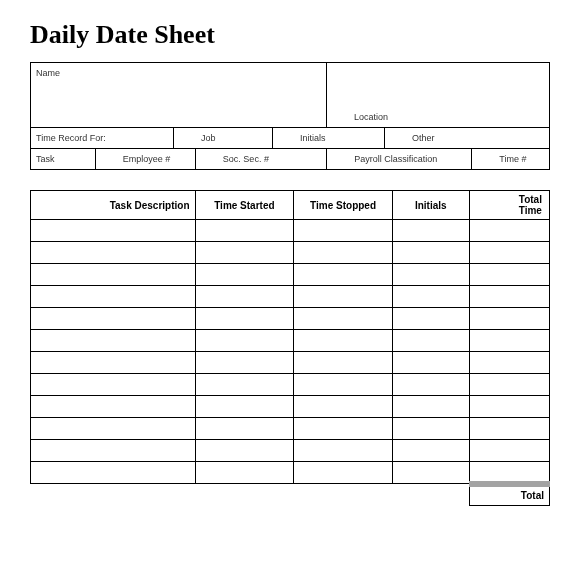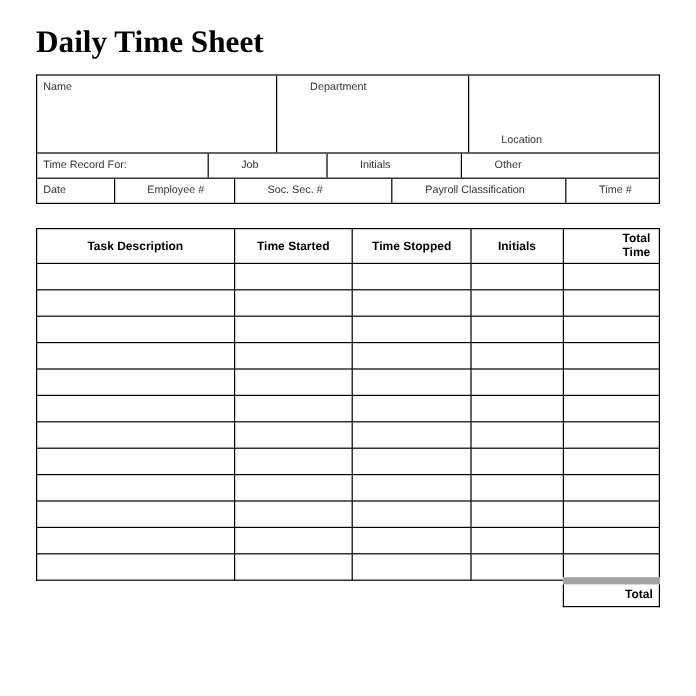--- a/index.html
+++ b/index.html
@@ -70,49 +70,46 @@
     .task-table th, .task-table td {
       border: 1px solid #000;
       padding: 3px 5px;
       text-align: center;
       font-size: 10px;
     }
     .task-table th {
       font-weight: bold;
       font-size: 10px;
     }
-    .task-table .col-task { width: 30%; text-align: center; }
+    .task-table .col-task { width: 30%; text-align: right; }
     .task-table .col-started { width: 18%; }
     .task-table .col-stopped { width: 18%; }
     .task-table .col-initials { width: 14%; }
     .task-table .col-total { width: 14%; padding-left: 47px; }
     .task-table td { height: 22px; }
     .task-table .total-row td {
       text-align: right;
       font-weight: bold;
       border-top: 6px solid #a3a3a3;
     }
     .task-table .total-row .empty-cell {
       border: none;
     }
   </style>
 </head>
 <body>
 
-<h1>Daily Time Sheet</h1>
+<h1>Daily Date Sheet</h1>
 
 <div class="top-section">
 
   <div class="row row1">
     <div class="cell cell-name">
       <span class="cell-label">Name</span>
     </div>
-    <div class="cell cell-dept">
-      <span class="cell-label">Department</span>
-    </div>
     <div class="cell cell-loc">
       <span class="cell-label">Location</span>
     </div>
   </div>
 
   <div class="row row2">
     <div class="cell cell-trf">
       <span class="cell-label">Time Record For:</span>
     </div>
     <div class="cell cell-job">
@@ -121,21 +118,21 @@
     <div class="cell cell-cont">
       <span class="cell-label">Initials</span>
     </div>
     <div class="cell cell-other">
       <span class="cell-label">Other</span>
     </div>
   </div>
 
   <div class="row row3">
     <div class="cell cell-date">
-      <span class="cell-label">Date</span>
+      <span class="cell-label">Task</span>
     </div>
     <div class="cell cell-emp">
       <span class="cell-label">Employee #</span>
     </div>
     <div class="cell cell-soc">
       <span class="cell-label">Soc. Sec. #</span>
     </div>
     <div class="cell cell-pay">
       <span class="cell-label">Payroll Classification</span>
     </div>

